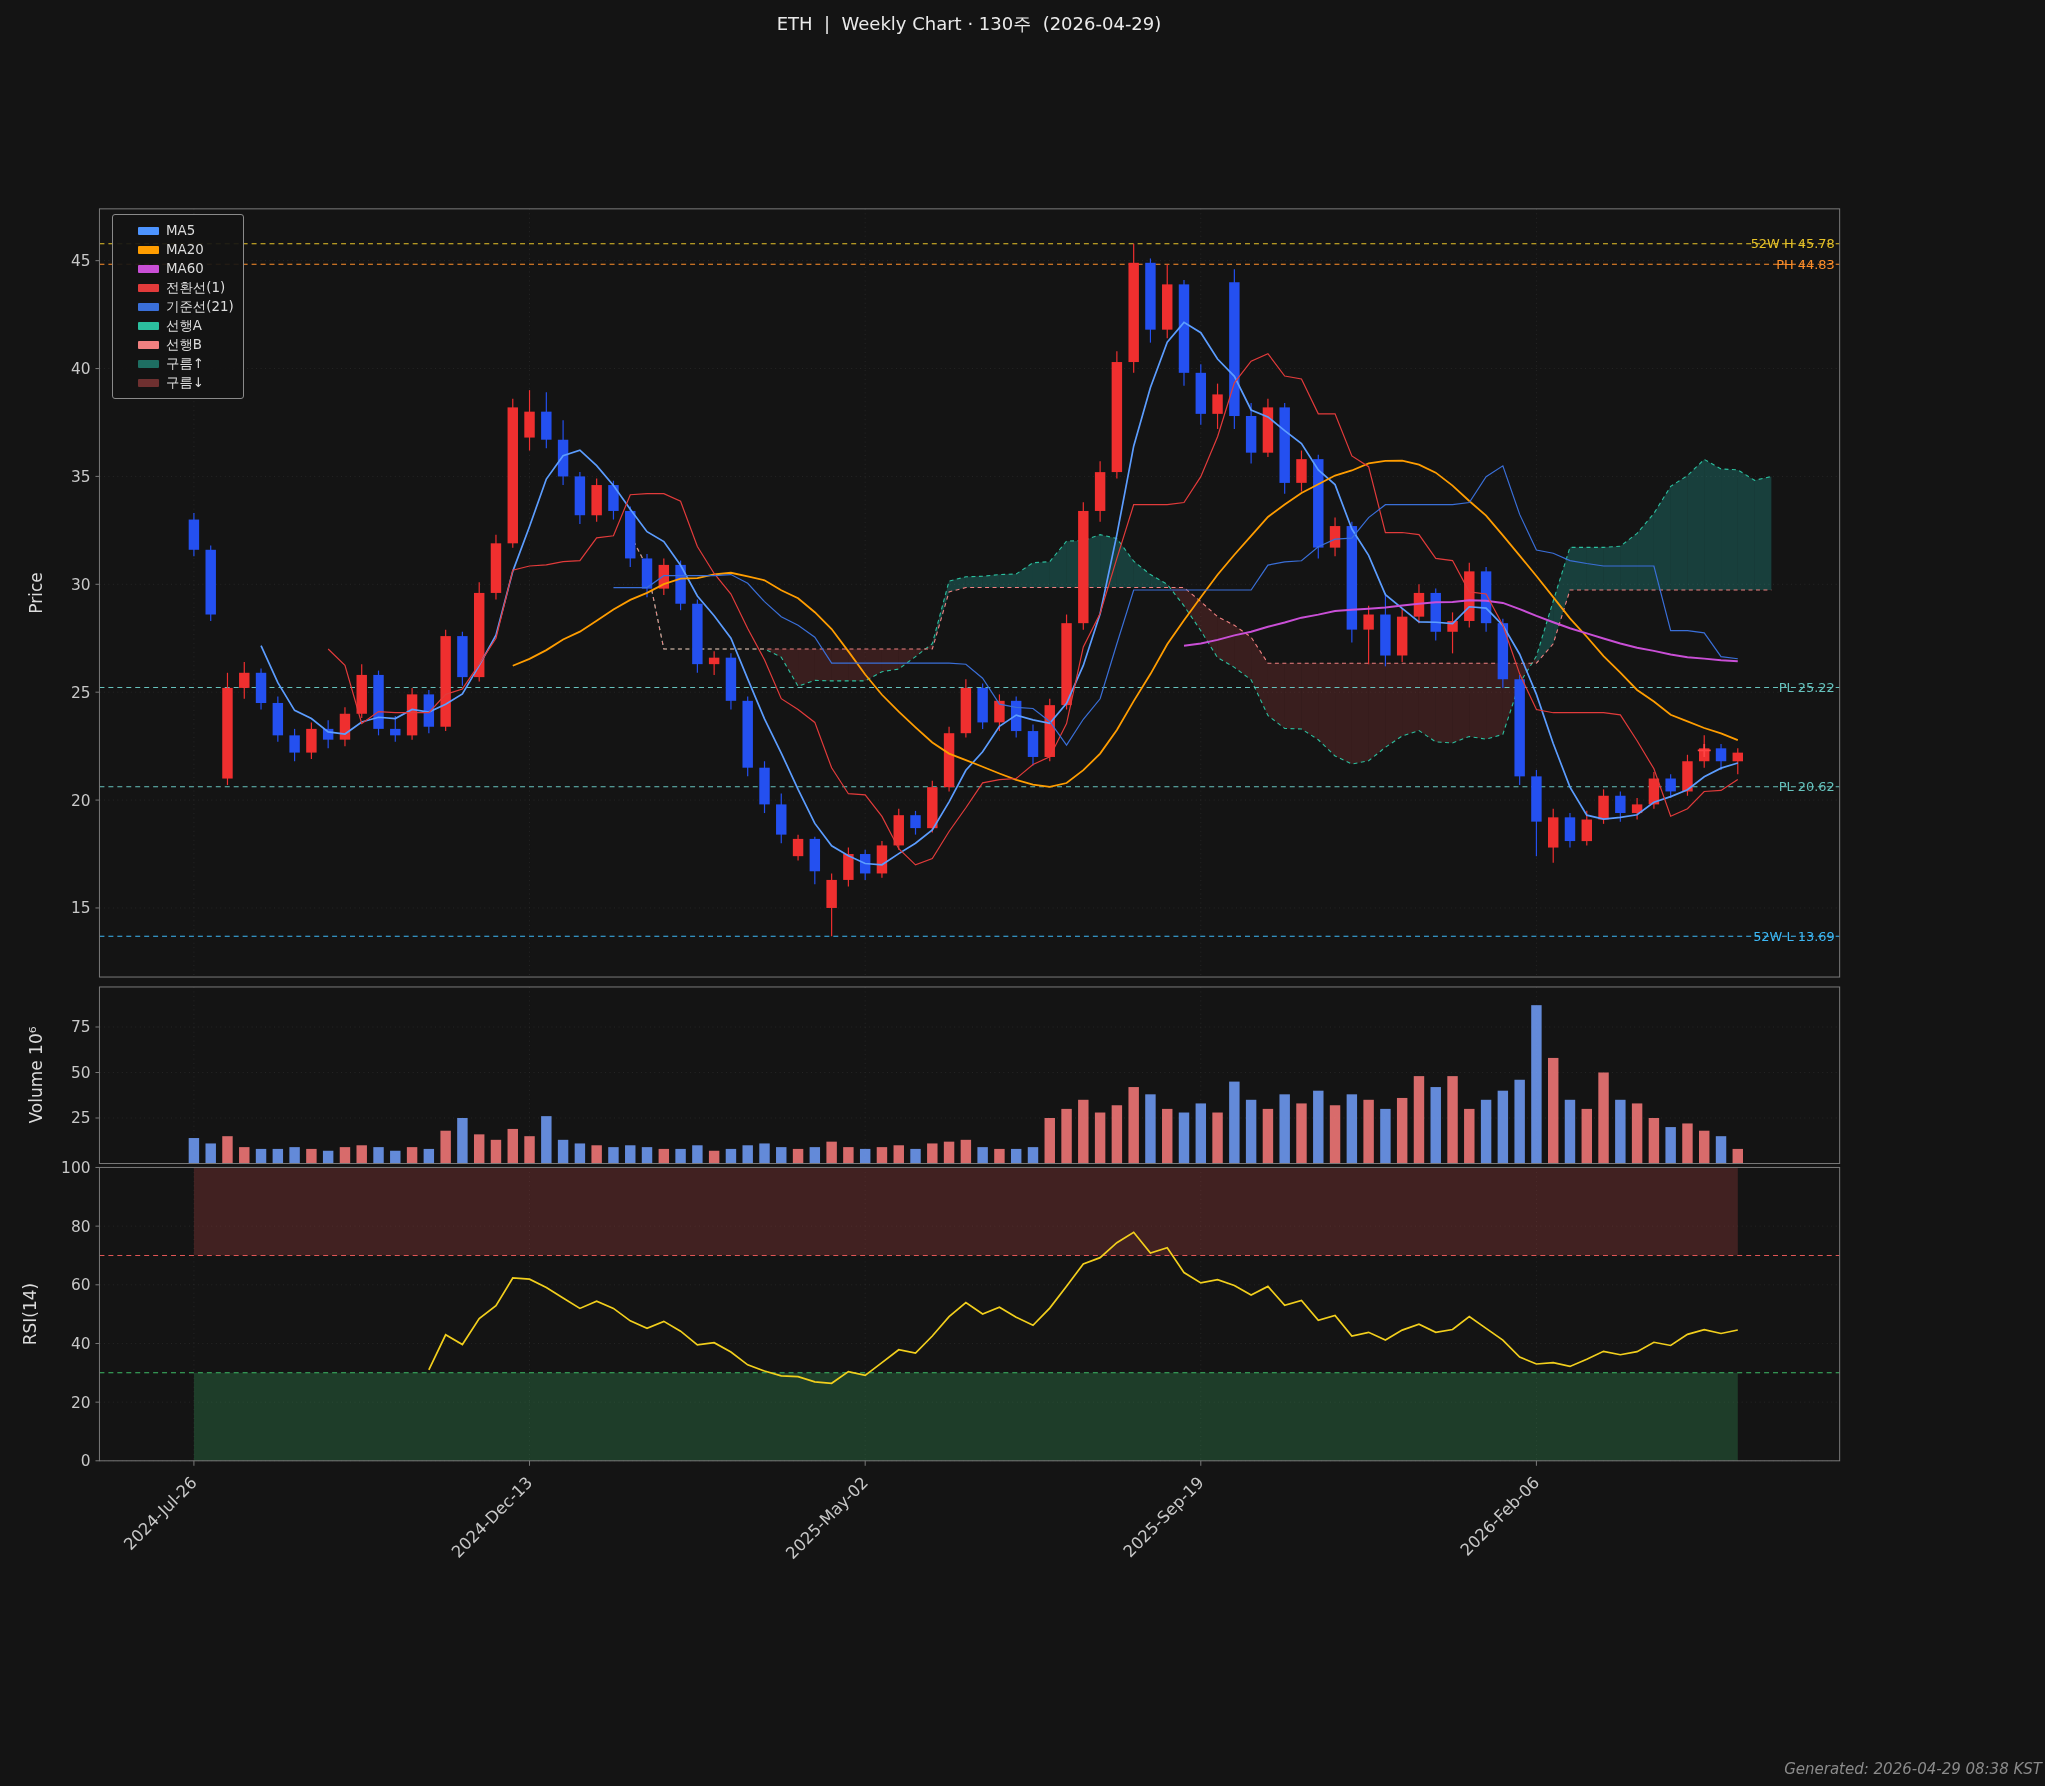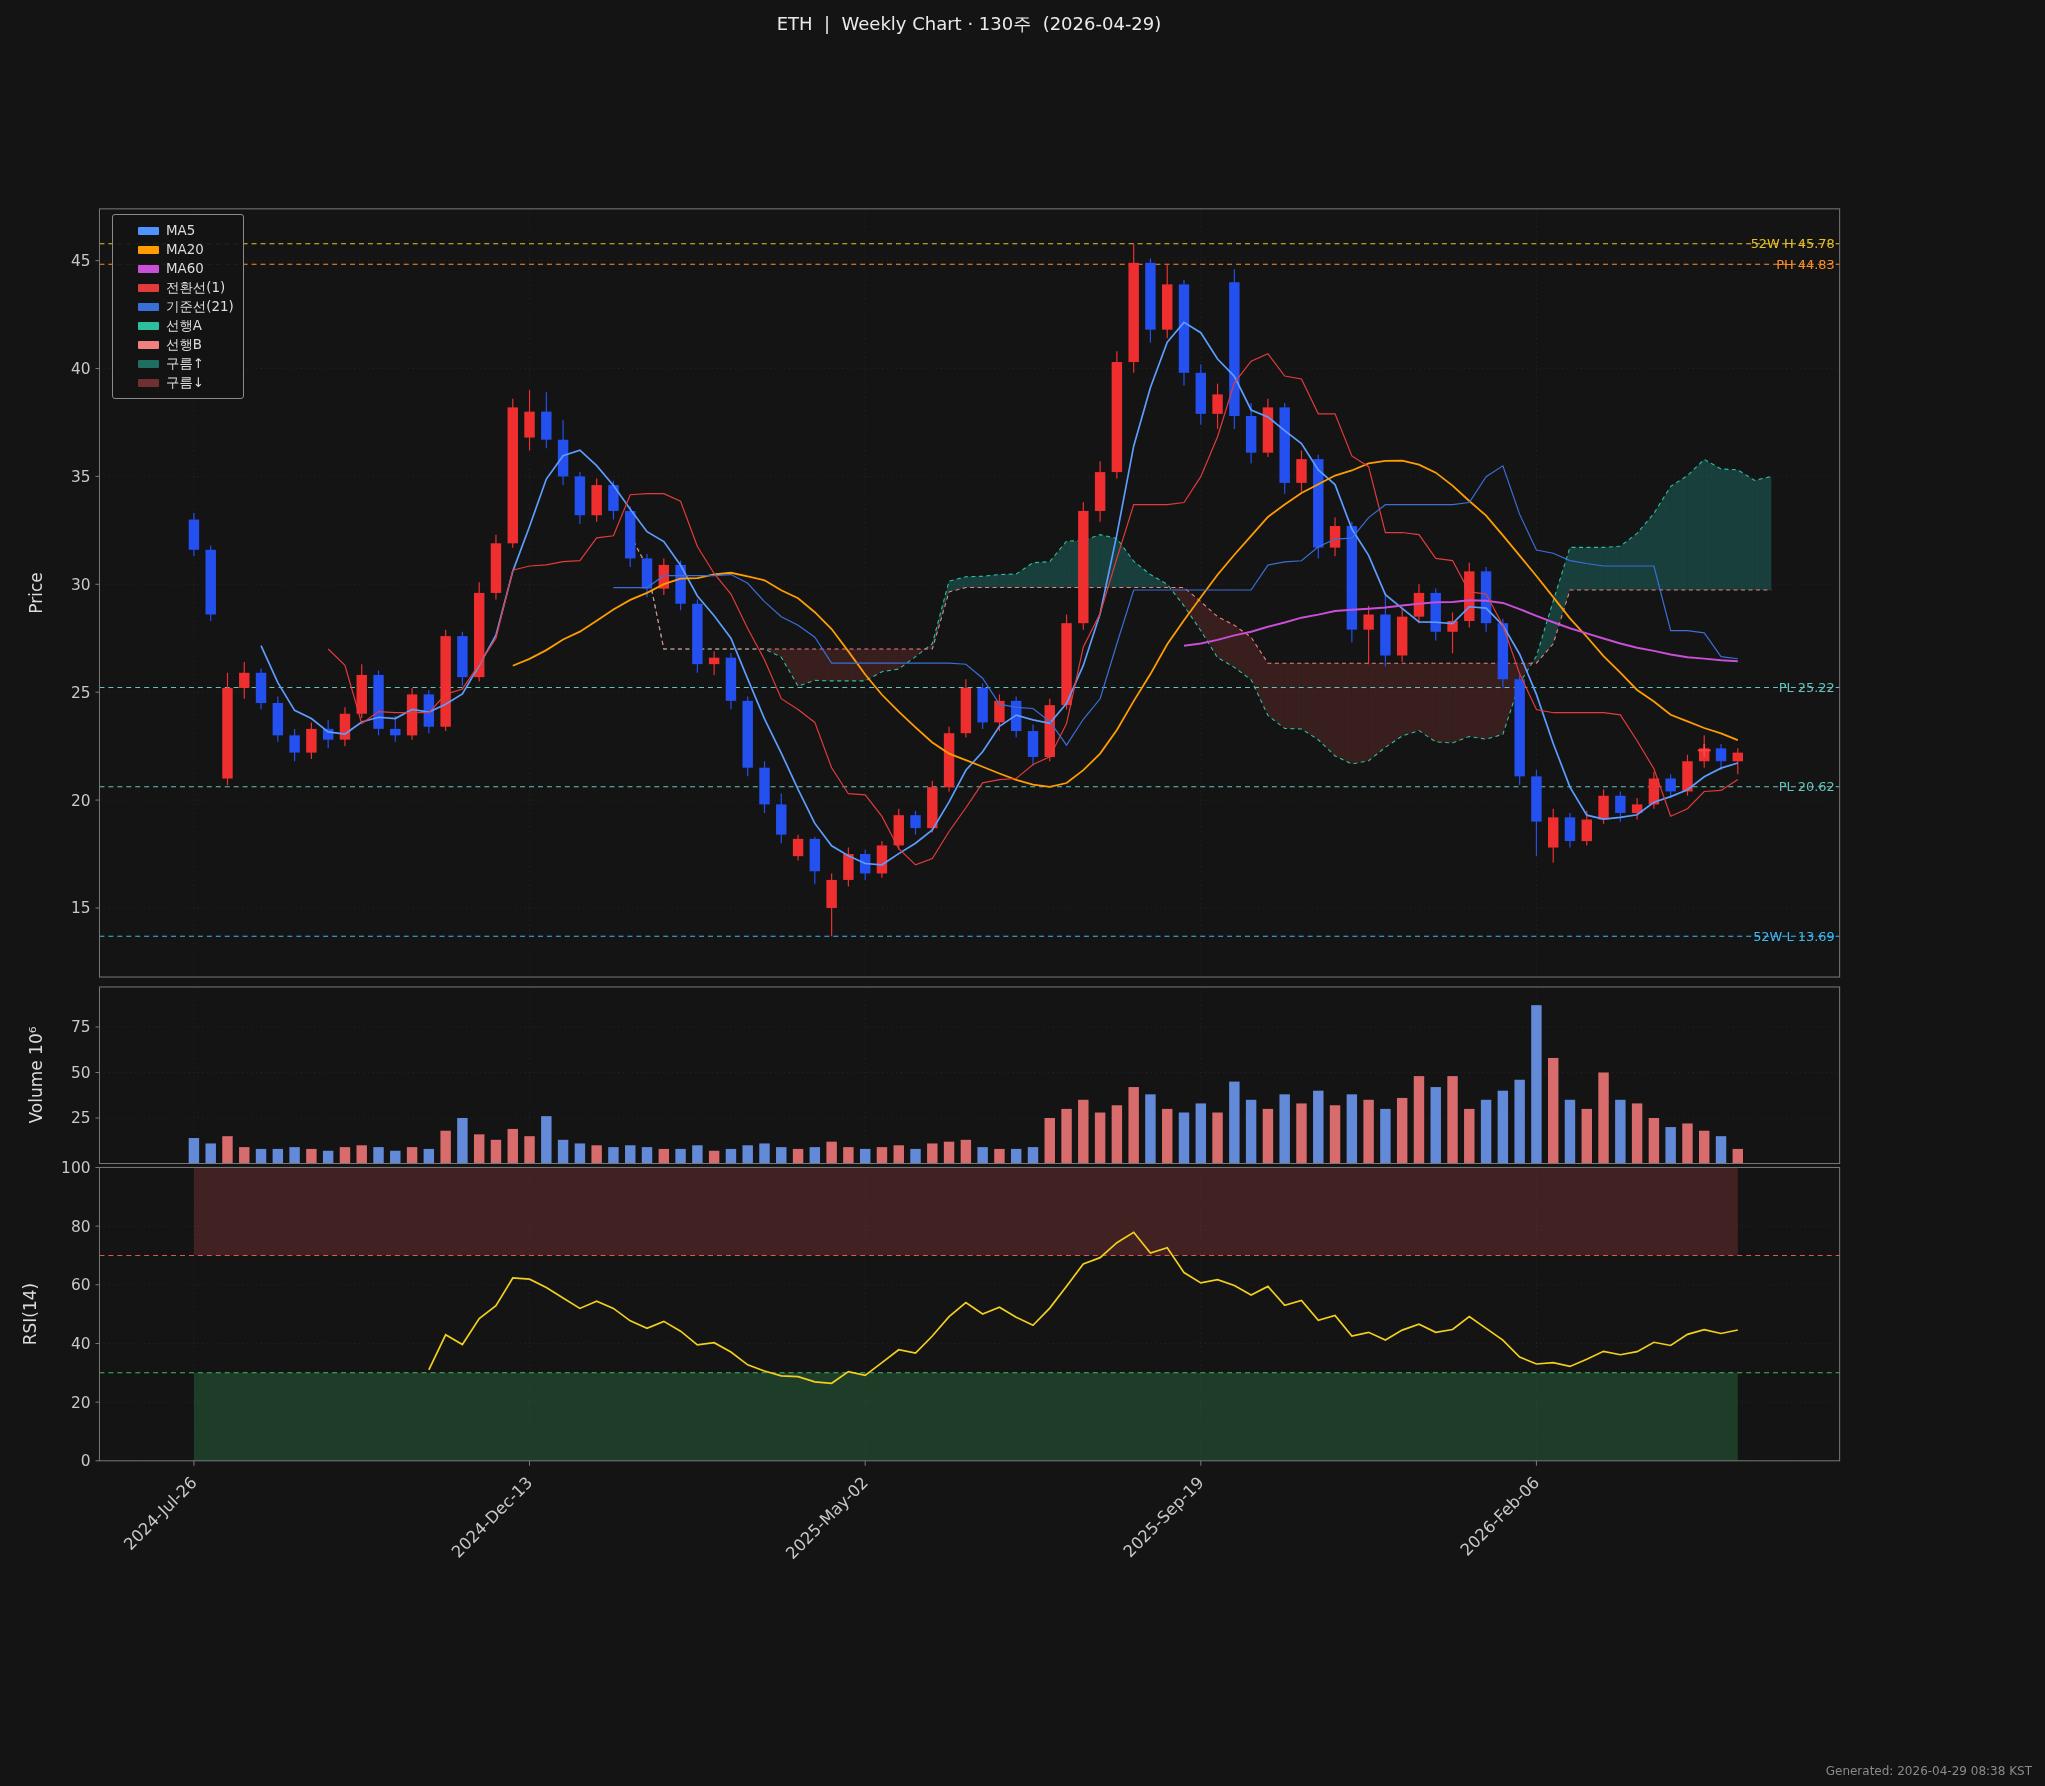--- a/index.html
+++ b/index.html
@@ -6,21 +6,21 @@
   body{width:2046px;height:1787px;position:relative;overflow:hidden;
        font-family:"DejaVu Sans","Liberation Sans",sans-serif;color:#e8e8e8;}
   #chart-svg{position:absolute;left:0;top:0;}
   .fig-title{position:absolute;left:99px;top:12.4px;width:1740px;text-align:center;
              font-size:18px;color:#eaeaea;white-space:pre;}
   .axis-title{position:absolute;white-space:nowrap;font-size:17px;color:#dcdcdc;
               transform:translate(-50%,-50%) rotate(-90deg);}
   #price-axis-title{left:36px;top:593px;}
   #volume-axis-title{left:36px;top:1075px;}
   #rsi-axis-title{left:30px;top:1314px;}
-  .footer-note{position:absolute;right:14px;bottom:9px;font-size:12px;color:#8a8a8a;}
+  .footer-note{position:absolute;right:4px;bottom:9px;font-size:15px;color:#8a8a8a;font-style:italic;}
   #legend{position:absolute;left:105px;top:214px;background:rgba(20,20,20,0.92);
           border:1px solid #8a8a8a;border-radius:3px;padding:6px 9px 6px 25px;z-index:5;margin-left:7px;}
   .lg-row{display:flex;align-items:center;height:19px;}
   .sw{display:inline-block;width:21px;height:8px;margin-right:7px;border-radius:1px;flex:0 0 auto;}
   .lg-label{font-size:13.4px;color:#dddddd;white-space:nowrap;}
 </style>
 </head>
 <body>
 
 <svg id="chart-svg" width="2046" height="1787" viewBox="0 0 4115 3594">

